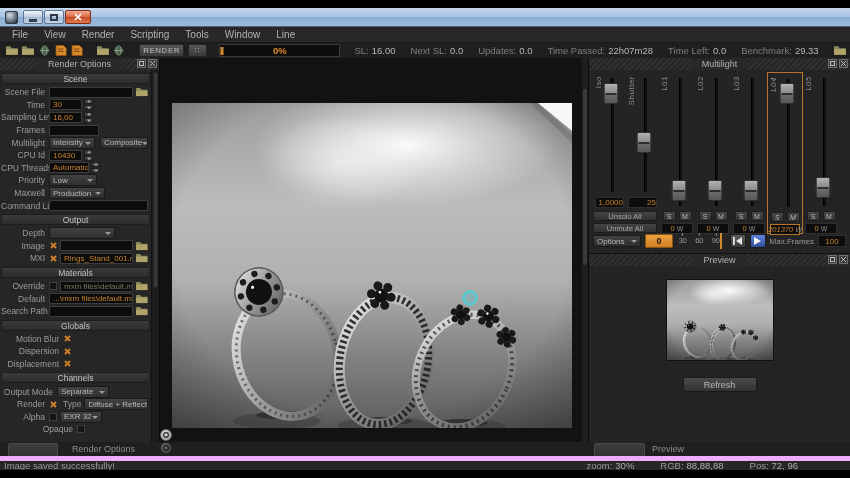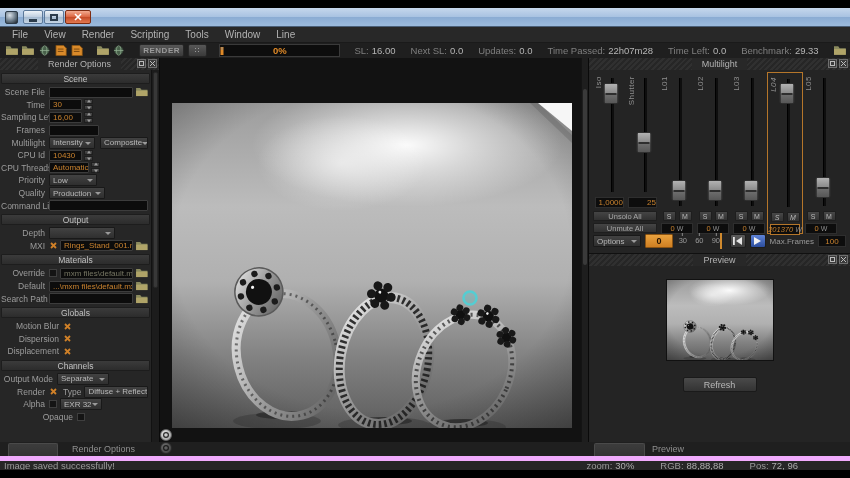--- a/index.html
+++ b/index.html
@@ -441,36 +441,46 @@
               <span class="sp dn"></span>
             </span>
         </div>
         <div class="row">
           <span class="lbl">Priority</span>
           <div class="dd" style="width:48px">
               <span>Low</span>
             </div>
         </div>
         <div class="row">
-          <span class="lbl">Quality</span>
+          <span class="lbl">Maxwell</span>
           <div class="dd" style="width:56px">
               <span>Production</span>
             </div>
         </div>
         <div class="row">
           <span class="lbl">Command Line</span>
           <div class="inp grow"></div>
         </div>
 
         <div class="sec-hd">Output</div>
         <div class="row">
           <span class="lbl">Depth</span>
           <div class="dd" style="width:66px">
               <span></span>
             </div>
+        </div>
+        <div class="row">
+          <span class="lbl">Image</span>
+          <svg class="xm" width="7" height="7">
+              <use href="#x-shape"></use>
+            </svg>
+          <div class="inp grow"></div>
+          <svg class="fold" width="12" height="10" viewBox="0 0 13 11">
+              <use href="#folder-shape"></use>
+            </svg>
         </div>
         <div class="row">
           <span class="lbl">MXI</span>
           <svg class="xm" width="7" height="7">
               <use href="#x-shape"></use>
             </svg>
           <div class="inp grow">Rings_Stand_001.mxi</div>
           <svg class="fold" width="12" height="10" viewBox="0 0 13 11">
               <use href="#folder-shape"></use>
             </svg>

